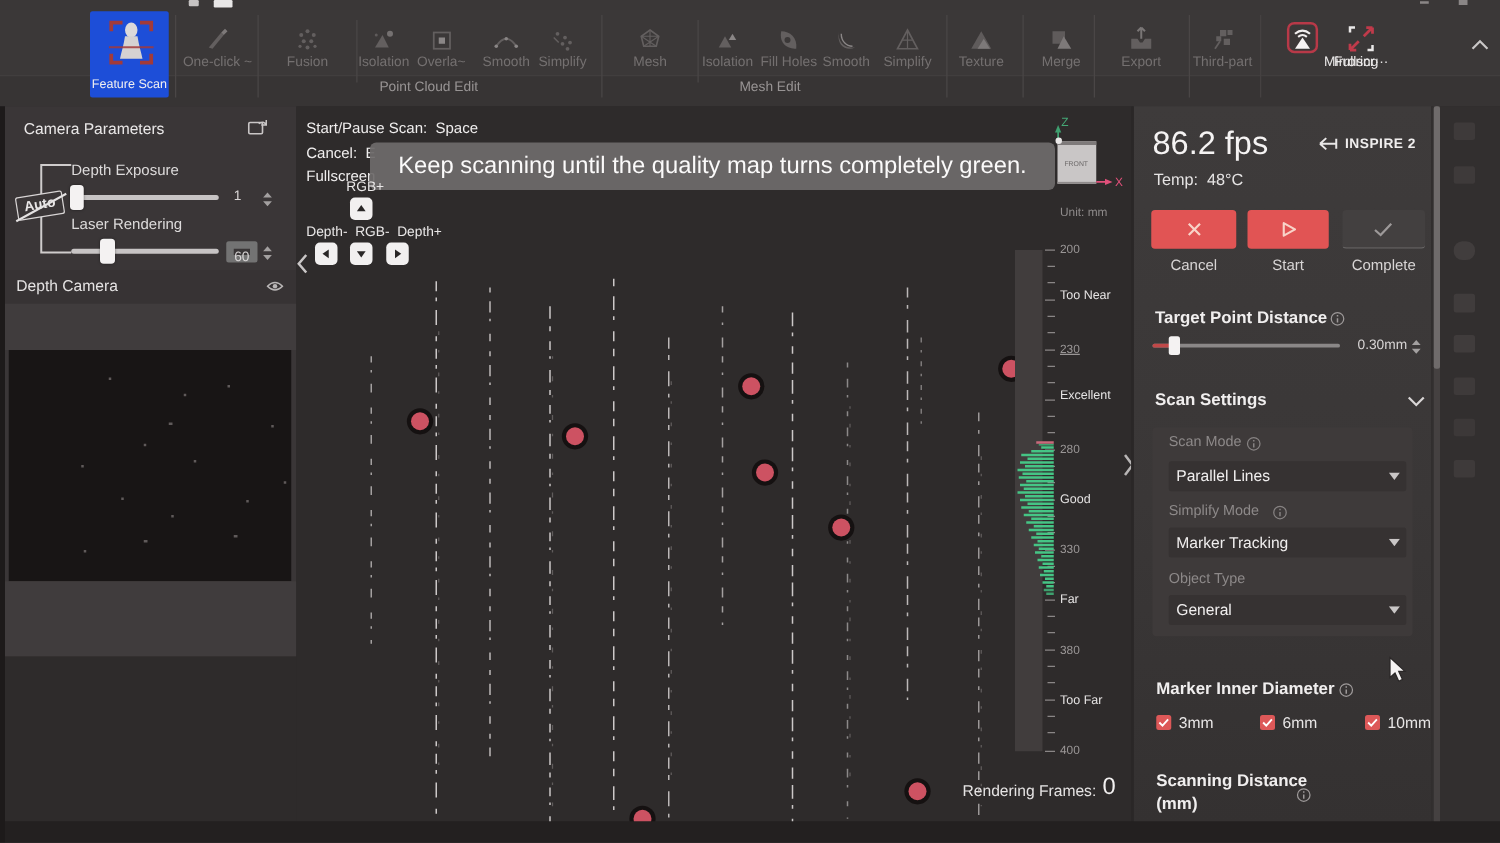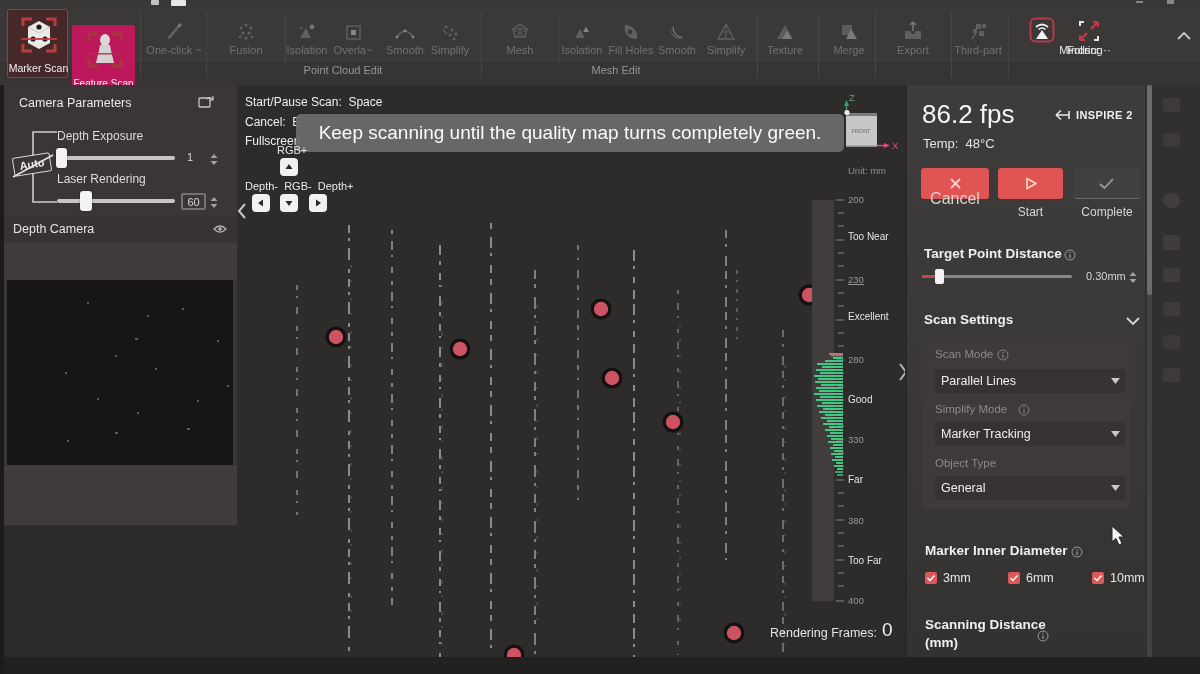--- a/index.html
+++ b/index.html
@@ -15,39 +15,22 @@
 <div class="abs" style="left:0;top:0;width:1200px;height:8px;background:#3a3737;"></div>
 <div class="abs" style="left:151px;top:0;width:8px;height:5px;background:#c5c2c2;border-radius:1px;"></div>
 <div class="abs" style="left:171px;top:0;width:15px;height:6px;background:#e8e6e6;border-radius:1px;"></div>
 <div class="abs" style="left:1136px;top:1px;width:7px;height:2px;background:#8a8686;"></div>
 <div class="abs" style="left:1167px;top:0;width:7px;height:4px;background:#8a8686;"></div>
 
 <div class="abs" style="left:0;top:8px;width:1200px;height:77px;background:#3b3838;"></div>
 <div class="abs" style="left:0;top:60px;width:1200px;height:25px;background:#373434;border-top:1px solid #413e3e;"></div>
 <div id="toolbar" class="abs" style="left:0;top:8px;width:1200px;height:77px;">
 
-  <div class="abs" style="left:7px;top:1px;width:61px;height:69px;background:#472829;border:1px solid #6b504f;border-radius:2px;">
-    <svg class="abs" style="left:13px;top:5px;" width="36" height="40" viewBox="0 0 36 40">
-      <g stroke="#b73e3e" stroke-width="3" fill="none">
-        <path d="M2 11 V4 H11"></path>
-          <path d="M25 4 H34 V11"></path>
-          <path d="M2 29 V36 H11"></path>
-          <path d="M25 36 H34 V29"></path>
-      </g>
-      <path d="M18 6 L29 12 V28 L18 34 L7 28 V12 Z" fill="#ece9e9"></path>
-      <path d="M7 12 L18 18 L29 12" fill="none" stroke="#c9c5c5" stroke-width="1"></path>
-      <circle cx="18" cy="12" r="2.6" fill="#1c1a1a"></circle>
-      <circle cx="12" cy="24" r="2.6" fill="#1c1a1a"></circle>
-      <circle cx="24" cy="24" r="2.6" fill="#1c1a1a"></circle>
-      <rect x="0" y="23" width="36" height="2" fill="#c03c3c" opacity="0.9"></rect>
-    </svg>
-    <div class="abs" style="left:0;top:52px;width:61px;text-align:center;color:#f2f0f0;font-size:10.5px;">Marker Scan</div>
-  </div>
-
-  <div class="abs" style="left:72px;top:17px;width:63px;height:69px;background:#be185d;border-radius:2px;">
+
+  <div class="abs" style="left:72px;top:1px;width:63px;height:69px;background:#1d4ed8;border-radius:2px;">
     <svg class="abs" style="left:15px;top:5px;" width="36" height="40" viewBox="0 0 36 40">
       <g stroke="#a23a3a" stroke-width="3" fill="none">
         <path d="M2 11 V4 H11"></path>
           <path d="M25 4 H34 V11"></path>
           <path d="M2 29 V36 H11"></path>
           <path d="M25 36 H34 V29"></path>
       </g>
       <ellipse cx="18" cy="10" rx="5" ry="6" fill="#dcd9d9"></ellipse>
       <path d="M13 15 C12 22 10 28 9 33 L27 33 C26 28 24 22 23 15 Z" fill="#d5d2d2"></path>
       <rect x="0" y="23" width="36" height="1.6" fill="#a23a3a" opacity="0.85"></rect>
@@ -231,21 +214,21 @@
 
   <div class="abs" style="left:13px;top:70px;width:38px;height:19px;border:1.5px solid #d8d5d5;border-radius:2px;transform:rotate(-9deg);color:#e9e7e7;font-size:11px;font-weight:bold;text-align:center;line-height:17px;background:#3a3637;">Auto</div>
   <svg class="abs" style="left:11px;top:66px;" width="44" height="28" viewBox="0 0 44 28">
       <path d="M2 26 L42 4" stroke="#e4e2e2" stroke-width="1.6"></path>
     </svg>
 
   <div class="abs" style="left:57px;top:87px;color:#dddbdb;font-size:12px;">Laser Rendering</div>
 
   <div class="abs" style="left:57px;top:114px;width:118px;height:4px;background:#c7c4c4;border-radius:2px;"></div>
   <div class="abs" style="left:80px;top:106px;width:12px;height:20px;background:#f4f2f2;border-radius:3px;box-shadow:0 0 2px rgba(0,0,0,0.5);"></div>
-  <div class="abs" style="left:181px;top:108px;width:25px;height:17px;border:2px solid #737373;border-radius:2px;color:#d8d5d5;font-size:11px;text-align:center;line-height:15px;">60</div>
+  <div class="abs" style="left:181px;top:108px;width:25px;height:17px;border:6px solid #737373;border-radius:2px;color:#d8d5d5;font-size:11px;text-align:center;line-height:15px;">60</div>
   <svg class="abs" style="left:209px;top:111px;" width="10" height="13" viewBox="0 0 10 13">
       <path d="M5 1 L8.5 5 L1.5 5 Z" fill="#a3a0a0"></path>
       <path d="M5 12 L8.5 8 L1.5 8 Z" fill="#a3a0a0"></path>
     </svg>
 
   <div class="abs" style="left:0;top:131px;width:237px;height:27px;background:#373334;"></div>
   <div class="abs" style="left:13px;top:137px;color:#e5e3e3;font-size:12.5px;">Depth Camera</div>
   <svg class="abs" style="left:213px;top:139px;" width="14" height="10" viewBox="0 0 14 10">
       <path d="M1 5 Q7 -1 13 5 Q7 11 1 5 Z" fill="none" stroke="#b8b5b5" stroke-width="1.2"></path>
       <circle cx="7" cy="5" r="1.8" fill="#b8b5b5"></circle>
@@ -487,21 +470,21 @@
       <path d="M2 2 L11 11 M11 2 L2 11" stroke="#f8d3c8" stroke-width="1.8"></path>
     </svg>
   <div class="abs" style="left:93px;top:83px;width:65px;height:31px;background:#e15454;border-radius:3px;"></div>
   <svg class="abs" style="left:119px;top:91px;" width="14" height="15" viewBox="0 0 14 15">
       <path d="M3 2.5 L12 7.5 L3 12.5 Z" fill="none" stroke="#f8d3c8" stroke-width="1.7" stroke-linejoin="round"></path>
     </svg>
   <div class="abs" style="left:169px;top:83px;width:66px;height:31px;background:#434040;border-radius:3px;border-bottom:1px solid #6e6b6b;"></div>
   <svg class="abs" style="left:193px;top:92px;" width="17" height="13" viewBox="0 0 17 13">
       <path d="M2 7 L6.5 11 L15 2" stroke="#9d9999" stroke-width="1.8" fill="none"></path>
     </svg>
-  <div class="abs" style="left:16px;top:105px;width:68px;text-align:center;color:#d8d5d5;font-size:16px;">Cancel</div>
+  <div class="abs" style="left:16px;top:120px;width:68px;text-align:center;color:#d8d5d5;font-size:12px;">Cancel</div>
   <div class="abs" style="left:93px;top:120px;width:65px;text-align:center;color:#d8d5d5;font-size:12px;">Start</div>
   <div class="abs" style="left:169px;top:120px;width:66px;text-align:center;color:#d8d5d5;font-size:12px;">Complete</div>
 
   <div class="abs" style="left:19px;top:161px;color:#f0eeee;font-size:13.5px;font-weight:bold;">Target Point Distance</div>
   <svg class="abs" style="left:159px;top:164px;" width="12" height="12" viewBox="0 0 12 12">
       <circle cx="6" cy="6" r="5" fill="none" stroke="#9d9999" stroke-width="1"></circle>
       <path d="M6 5.5 V9 M6 3 V4.2" stroke="#9d9999" stroke-width="1.2"></path>
     </svg>
   <div class="abs" style="left:17px;top:190px;width:150px;height:3px;background:#8a8787;border-radius:2px;"></div>
   <div class="abs" style="left:17px;top:190px;width:18px;height:3px;background:#c04848;border-radius:2px;"></div>

